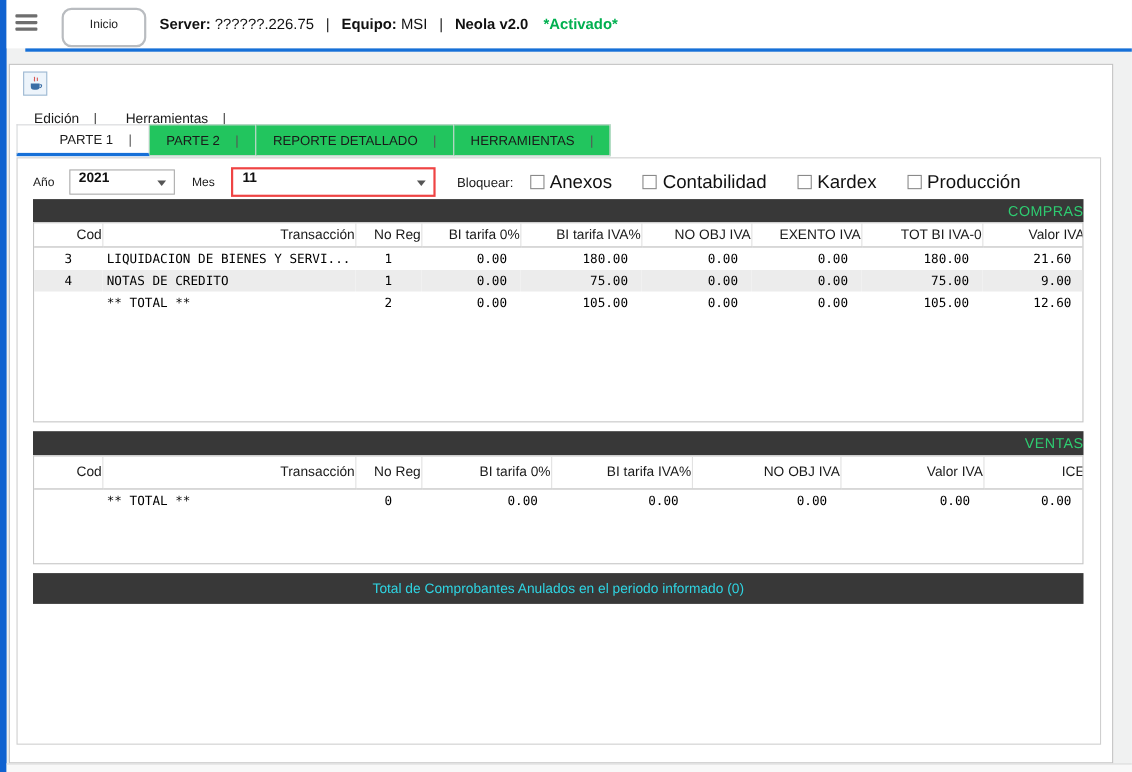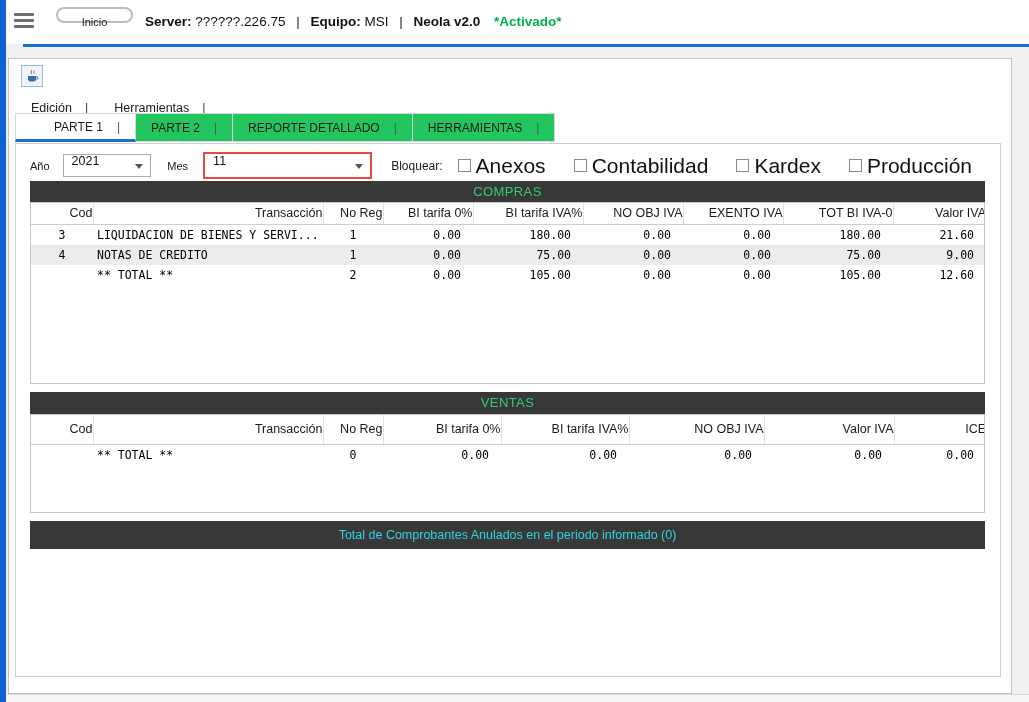--- a/index.html
+++ b/index.html
@@ -4,21 +4,21 @@
 <style>
   * { margin:0; padding:0; box-sizing:border-box; }
   html,body { width:1029px; height:702px; overflow:hidden; }
   body { position:relative; background:#f0f1f1; font-family:"Liberation Sans", sans-serif; color:#111; }
 
   
   .edge-strip { position:absolute; left:0; top:0; width:6px; height:702px; background:#1062d0; }
   .topbar { position:absolute; left:6px; top:0; width:1023px; height:44px; background:#fff; }
   .hamburger { position:absolute; left:8px; top:13px; width:22px; height:18px; cursor:pointer; }
   .hamburger i { display:block; width:20px; height:3px; background:#6e6e6e; border-radius:1px; margin-bottom:3px; }
-  .inicio-btn { position:absolute; left:50px; top:7px; width:77px; height:16px; background:#fff;
+  .inicio-btn { position:absolute; left:50px; top:7px; width:77px; height:36px; background:#fff;
      border:2px solid #b9bcc0; border-radius:9px; font-size:11px; color:#222; text-align:center; line-height:26px; }
   .server-info { position:absolute; left:139px; top:0; height:44px; line-height:44px; font-size:13.5px; color:#111; white-space:nowrap; }
   .server-info b { font-weight:700; }
   .server-info .sep { margin:0 7px; color:#222; }
   .status-green { color:#00b050; font-weight:700; margin-left:10px; }
   .accent-line { position:absolute; left:23px; top:44px; width:1006px; height:3px; background:#1670d8; }
 
   
   .app-window { position:absolute; left:8px; top:58px; width:1004px; height:636px; background:#fff; border:1px solid #c2c2c2; }
   .java-btn { position:absolute; left:12px; top:6px; width:22px; height:22px; background:#edf4fb;
@@ -33,34 +33,34 @@
   .tab:first-child { border-left:1px solid #d6d8da;padding-left:38px; }
   .tab .pipe { margin-left:14px; color:#555; }
   .tab.active { background:#fff; border-bottom:3px solid #1670d8; }
 
   .content-panel { position:absolute; left:6px; top:84px; width:986px; height:534px; background:#fff; border:1px solid #cfcfcf; }
 
   
   .filter-row { display:flex; align-items:center; margin:8px 0 0 14px; height:27px; }
   .flabel { font-size:11px; color:#1a1a1a; }
   .combo { position:relative; background:#fff; border:1px solid #ababab; height:23px; display:flex; align-items:center;
-     padding:0 20px 10px 8px; font-size:12.5px; color:#111; cursor:pointer; }
+     padding:0 20px 10px 8px; font-size:12.5px; color:#111; cursor:pointer;font-weight:bold; }
   .combo .arrow { position:absolute; right:7px; top:50%; transform:translateY(-40%); width:0; height:0;
      border-left:4px solid transparent; border-right:4px solid transparent; border-top:5px solid #555; }
   .combo.anio { width:96px; margin-left:13px; }
   .combo.mes { width:186px; margin-left:15px; height:27px; border:2px solid #ef4444; }
   .mes-label { margin-left:16px; }
   .bloquear-label { margin-left:19px; font-size:12px; }
   .checkbox-group { display:flex; align-items:center; margin-left:15px; }
   .cb { display:flex; align-items:center; margin-right:28px; cursor:pointer; }
   .cb .box { width:13px; height:13px; background:#fff; border:1px solid #8a8a8a; margin-right:5px; }
-  .cb .cb-label { font-size:21px; color:#111; }
-
-  
-  .section-bar { width:955px; margin:0 0 0 14px; background:#383838; text-align:center;
+  .cb .cb-label { font-size:17px; color:#111; }
+
+  
+  .section-bar { width:955px; margin:0 0 0 14px; background:#383838; text-align:right;
      font-size:13px; letter-spacing:0.4px; line-height:21px; }
   .bar-compras { margin-top:2px; color:#2ecc71; }
   .bar-ventas { margin-top:8px; height:22px; line-height:22px; color:#2ecc71; }
   .footer-bar { width:955px; margin:8px 0 0 14px; background:#383838; color:#2fd4e2; text-align:center;
      font-size:12.5px; height:28px; line-height:28px; }
 
   .grid-box { width:955px; margin-left:14px; background:#fff; border:1px solid #c6c6c6; overflow:hidden; }
   .compras-box { height:182px; }
   .iva-box { width:363px; height:102px; margin:8px 0 0 620px; }
   .ventas-box { height:99px; }

